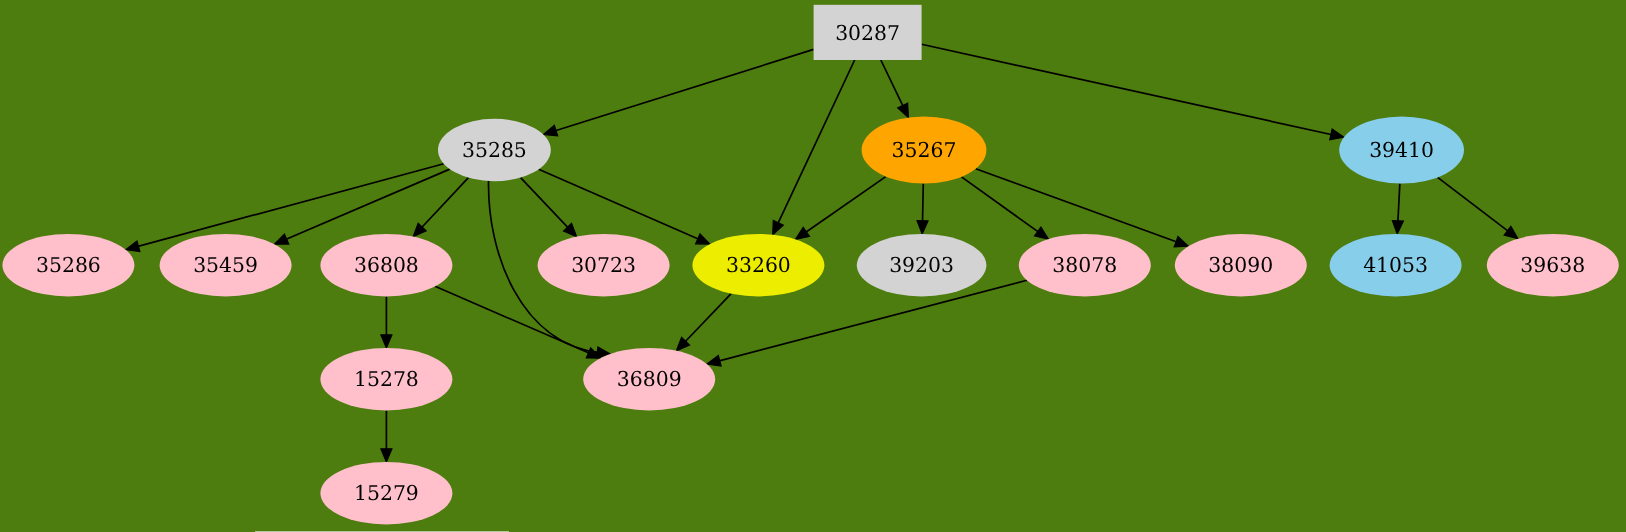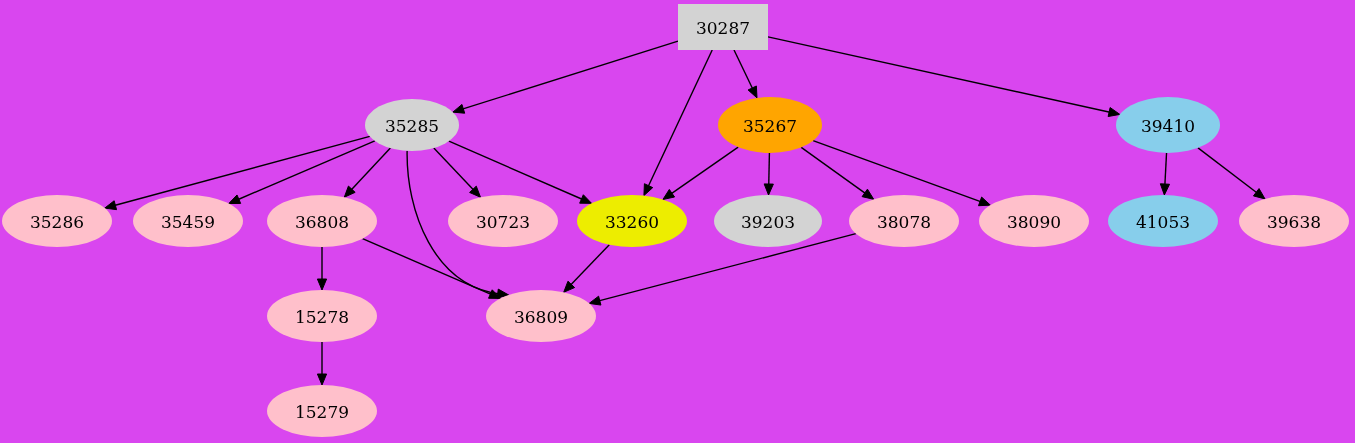--- a/index.html
+++ b/index.html
@@ -7,21 +7,21 @@
     padding: 0;
     background: #ffffff;
   }
   body {
     font-family: "DejaVu Serif", "Liberation Serif", serif;
   }
   #graph-root {
     position: relative;
     width: 1355px;
     height: 443px;
-    background: #d946ef;
+    background: #4d7c0f;
     overflow: hidden;
   }
   #graph-svg {
     position: absolute;
     left: 0;
     top: 0;
     width: 1355px;
     height: 443px;
   }
   .edge-path {

